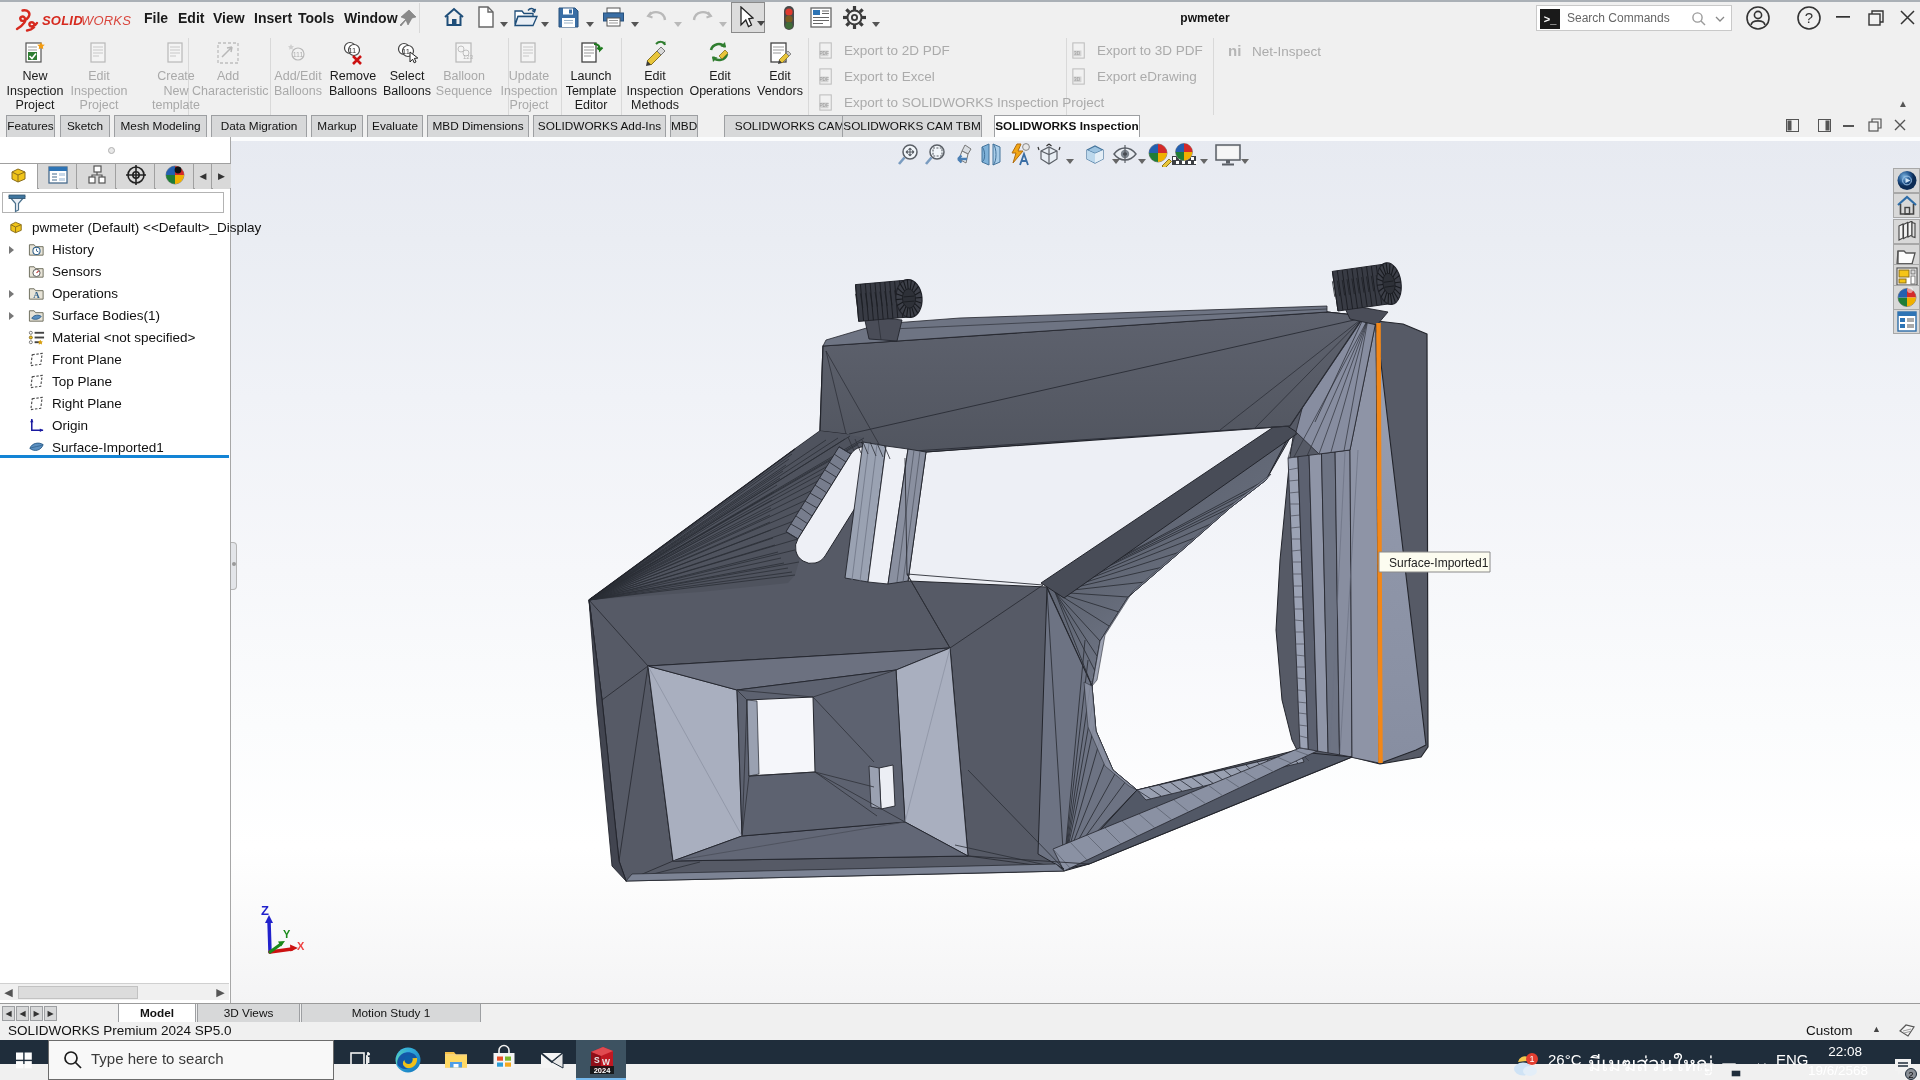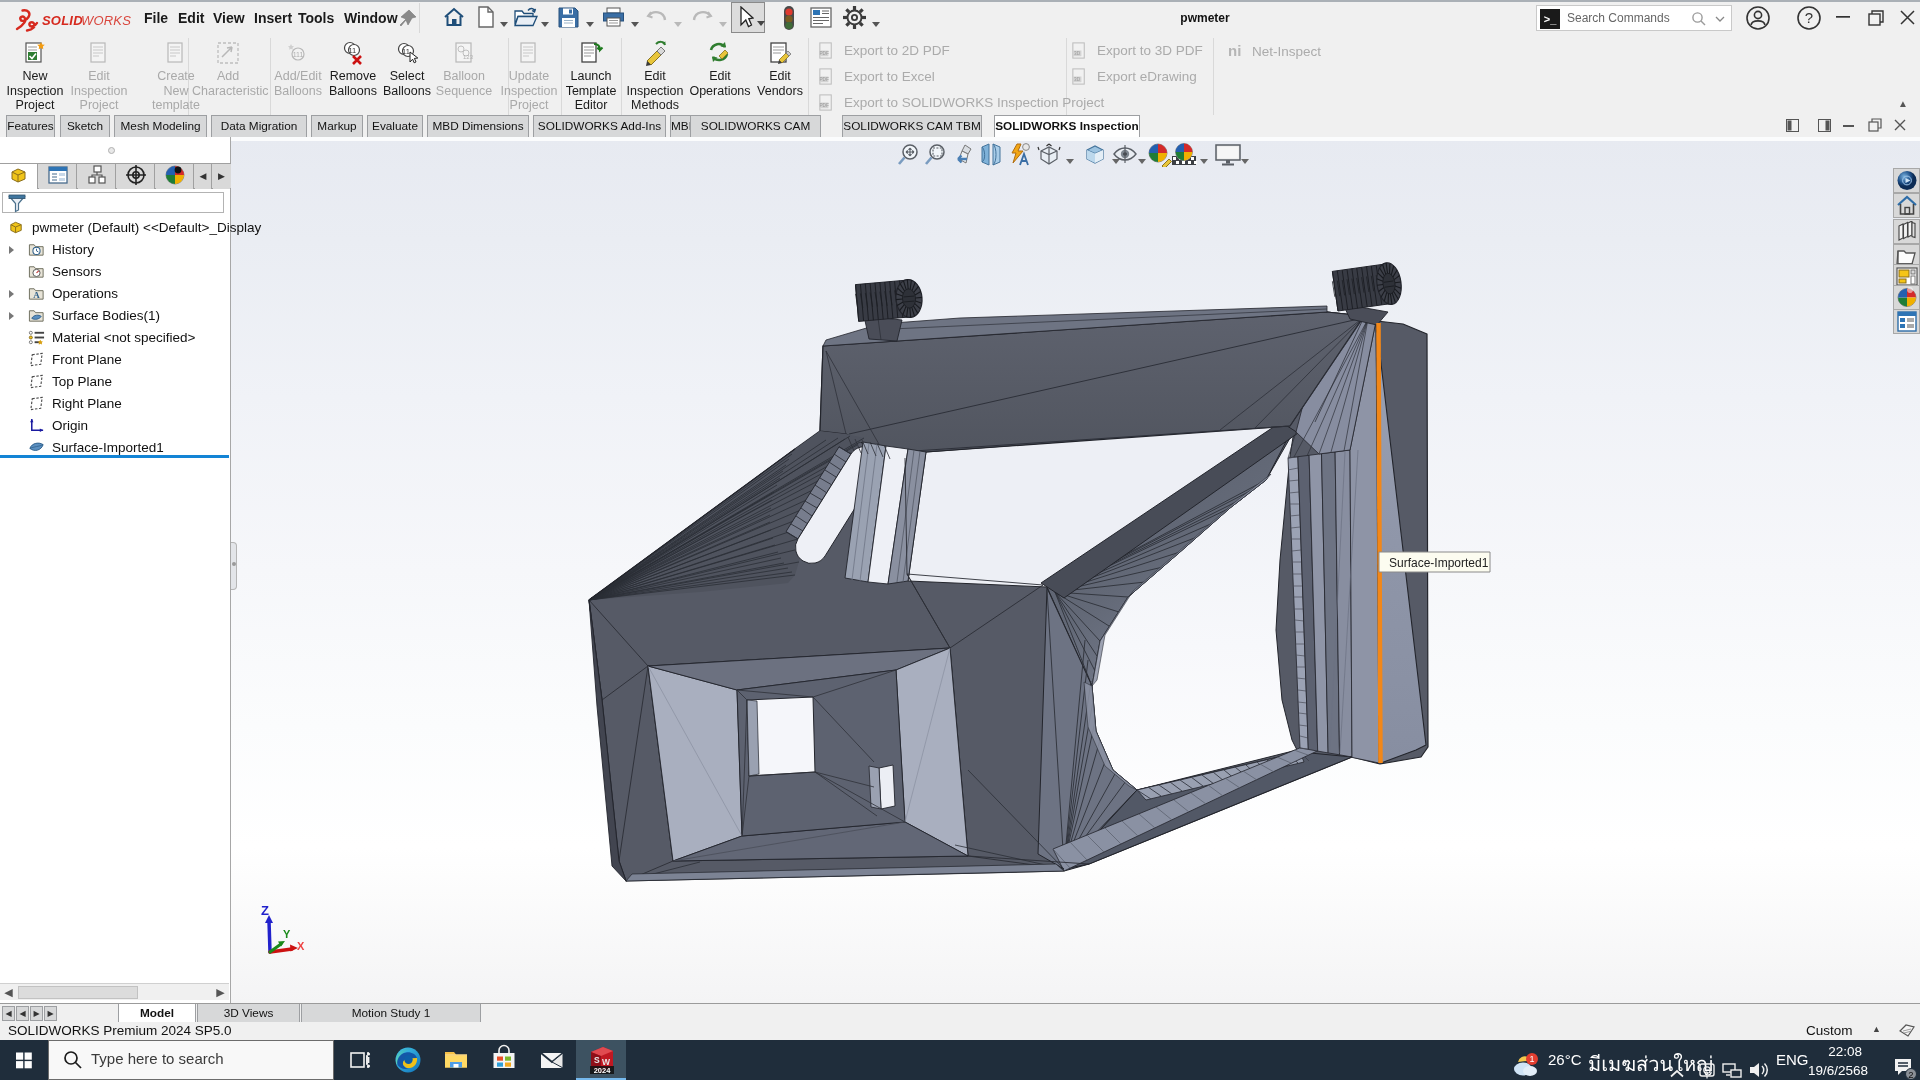--- a/index.html
+++ b/index.html
@@ -39,21 +39,21 @@
 .trow { position:absolute; left:0; height:22px; line-height:22px; white-space:nowrap; }
 .trow .tic { display:inline-block; width:17px; height:17px; vertical-align:-4px; margin-right:7px; }
 #rollback { position:absolute; left:0px; top:318px; width:229px; height:2.5px; background:#1384d5; }
 #hscroll { position:absolute; left:0; top:846px; width:229px; height:17px; background:#f0f0f0; border-top:1px solid #d0d0d0;}
 
 #dtabs { position:absolute; left:0; top:1003px; width:1920px; height:19px; background:#f0f0f0; border-top:1px solid #9b9b9b; }
 .dtab { position:absolute; top:0px; height:19px; line-height:18px; background:#d7d8d9; border:1px solid #9d9fa2; border-top:none; font-size:11.8px; color:#111; text-align:center; white-space:nowrap; overflow:hidden; }
 .dtab.active { background:#fff; font-weight:bold; border-top:none; }
 #statusbar { position:absolute; left:0; top:1022px; width:1920px; height:18px; background:#f0f0f0; font-size:13.5px; color:#111; }
 
-#taskbar { position:absolute; left:0; top:1040px; width:1920px; height:40px; background:#1f2d3b; }
+#taskbar { position:absolute; left:0; top:1040px; width:1920px; height:24px; background:#1f2d3b; }
 #tsearch { position:absolute; left:48px; top:0px; width:286px; height:40px; background:#f8f8f8; border:1px solid #6c6c6c; }
 #tsearch span { position:absolute; left:42px; top:9px; font-size:15px; color:#3b3b3b; }
 .tkicon { position:absolute; top:0; width:48px; height:40px; }
 #swbtn { position:absolute; left:576px; top:0; width:50px; height:40px; background:#41566657; border-bottom:2px solid #76b9ed; background:#3d5261; }
 .trayicon { position:absolute; top:0; height:40px; color:#fff; }
 .ttext { color:#fff; font-size:15px; line-height:40px; }
 </style>
 </head>
 <body>
 <div id="app">
@@ -319,21 +319,21 @@
 <div id="tabrow">
       <div class="tab" style="left:6px;width:49px;">Features</div>
 <div class="tab" style="left:60px;width:50px;">Sketch</div>
 <div class="tab" style="left:114px;width:93px;">Mesh Modeling</div>
 <div class="tab" style="left:211px;width:96px;">Data Migration</div>
 <div class="tab" style="left:311px;width:52px;">Markup</div>
 <div class="tab" style="left:367px;width:56px;">Evaluate</div>
 <div class="tab" style="left:427px;width:102px;">MBD Dimensions</div>
 <div class="tab" style="left:533px;width:133px;">SOLIDWORKS Add-Ins</div>
 <div class="tab" style="left:670px;width:28px;">MBD</div>
-<div class="tab" style="left:690px;width:131px;">SOLIDWORKS CAM</div>
+<div class="tab" style="left:724px;width:131px;">SOLIDWORKS CAM</div>
 <div class="tab" style="left:842px;width:140px;">SOLIDWORKS CAM TBM</div>
 <div class="tab active" style="left:994px;width:146px;">SOLIDWORKS Inspection</div>
 <svg style="position:absolute;left:1786px;top:4px" width="13" height="13" viewBox="0 0 13 13">
         <rect x="0.5" y="0.5" width="12" height="12" fill="none" stroke="#555"></rect>
         <rect x="1.5" y="1.5" width="4" height="10" fill="#555"></rect>
       </svg>
 <svg style="position:absolute;left:1818px;top:4px" width="13" height="13" viewBox="0 0 13 13">
         <rect x="0.5" y="0.5" width="12" height="12" fill="none" stroke="#555"></rect>
         <rect x="7.5" y="1.5" width="4" height="10" fill="#555"></rect>
       </svg>

